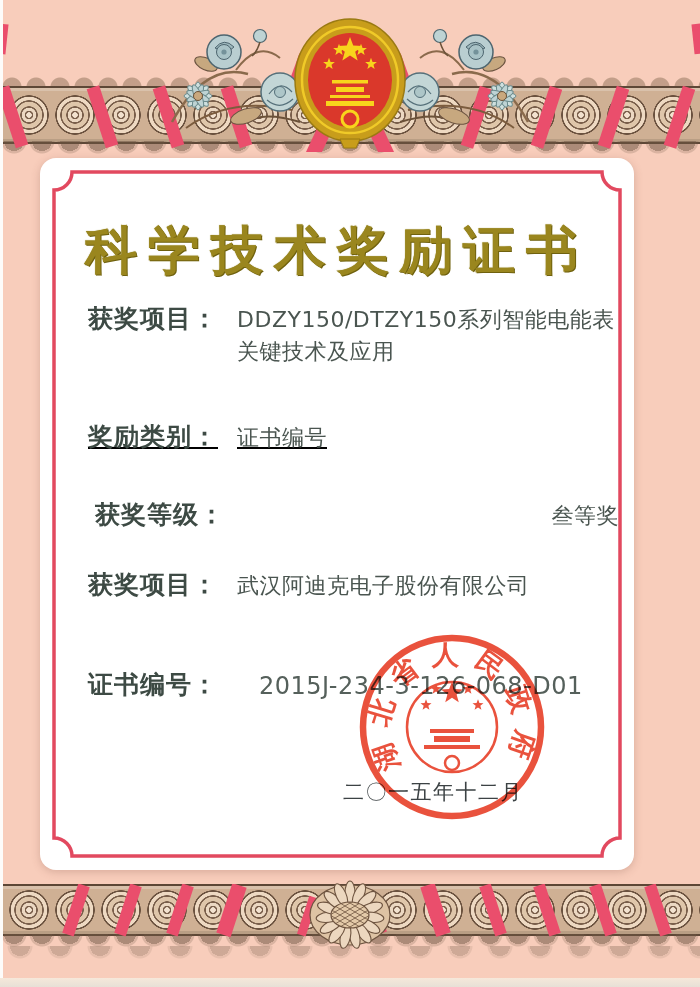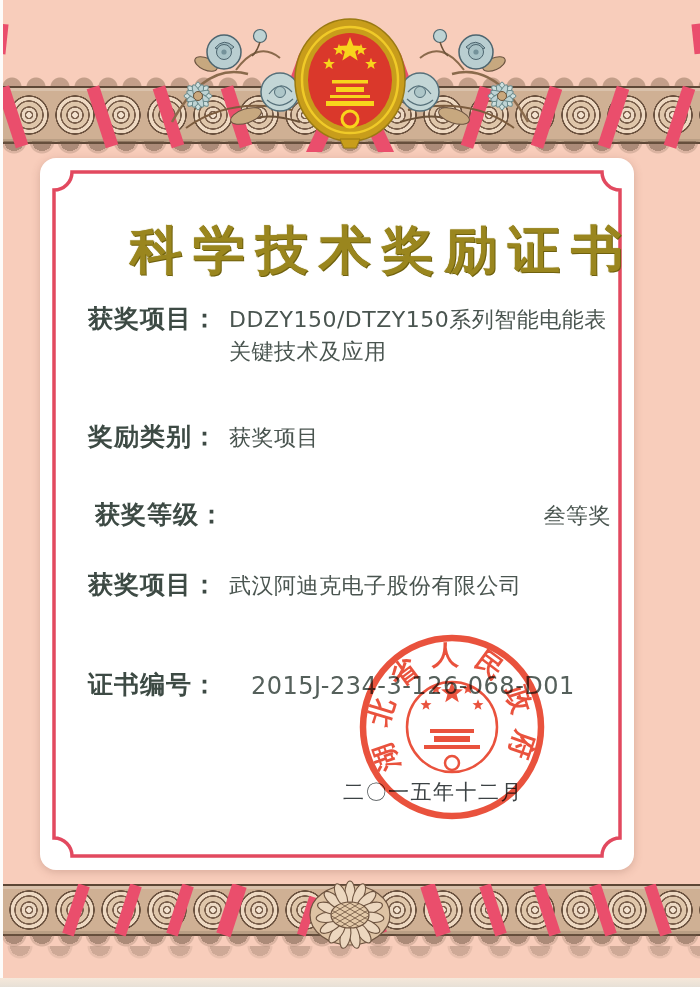--- a/index.html
+++ b/index.html
@@ -44,37 +44,37 @@
 
   
   .panel{
     position:absolute;left:40px;top:158px;width:594px;height:712px;
     background:#ffffff;border-radius:16px;
     box-shadow:0 2px 8px rgba(120,70,60,.25);
   }
   .frame{position:absolute;left:0;top:0;}
 
   .cert-title{
-    position:absolute;left:0;right:0;top:58px;margin:0;text-align:right;
+    position:absolute;left:0;right:0;top:58px;margin:0;text-align:center;
     font-family:"DejaVu Serif","Liberation Serif",serif;font-weight:bold;
     font-size:52px;letter-spacing:11px;color:#9a861e;
     text-shadow:1px 1px 0 #6f610e, 0 0 1px #8a7a15;
     white-space:nowrap;
   }
 
   .row{position:absolute;left:48px;display:flex;align-items:flex-start;}
   .row .lab{
     width:137px;flex:0 0 137px;
     font-weight:bold;font-size:25px;letter-spacing:1px;color:#3d4a44;line-height:30px;
   }
   .row .val{
-    margin-left:4px;width:382px;font-size:22px;color:#4a5550;line-height:32px;letter-spacing:.5px;
+    margin-left:12px;width:382px;font-size:22px;color:#4a5550;line-height:32px;letter-spacing:.5px;
   }
   .row-1{top:146px;}
-  .row-2{top:264px;}
+  .row-2{top:264px;text-decoration:underline;}
   .row-3{top:342px;text-align:right;}
   .row-4{top:412px;}
   .row-5{top:512px;gap:22px;}
   .row-5 .val{font-size:24px;color:#55605b;letter-spacing:.5px;line-height:30px;padding-top:1px;}
 
   .cert-date{
     position:absolute;left:303px;top:620px;
     font-size:21px;letter-spacing:1.5px;color:#3c4244;white-space:nowrap;
   }
 
@@ -190,21 +190,21 @@
 
     <h1 class="cert-title">科学技术奖励证书</h1>
 
     <div class="row row-1">
       <span class="lab">获奖项目：</span>
       <span class="val">DDZY150/DTZY150系列智能电能表关键技术及应用</span>
     </div>
 
     <div class="row row-2">
       <span class="lab">奖励类别：</span>
-      <span class="val">获奖项目</span>
+      <span class="val">证书编号</span>
     </div>
 
     <div class="row row-3">
       <span class="lab">获奖等级：</span>
       <span class="val">叁等奖</span>
     </div>
 
     <div class="row row-4">
       <span class="lab">获奖项目：</span>
       <span class="val">武汉阿迪克电子股份有限公司</span>

